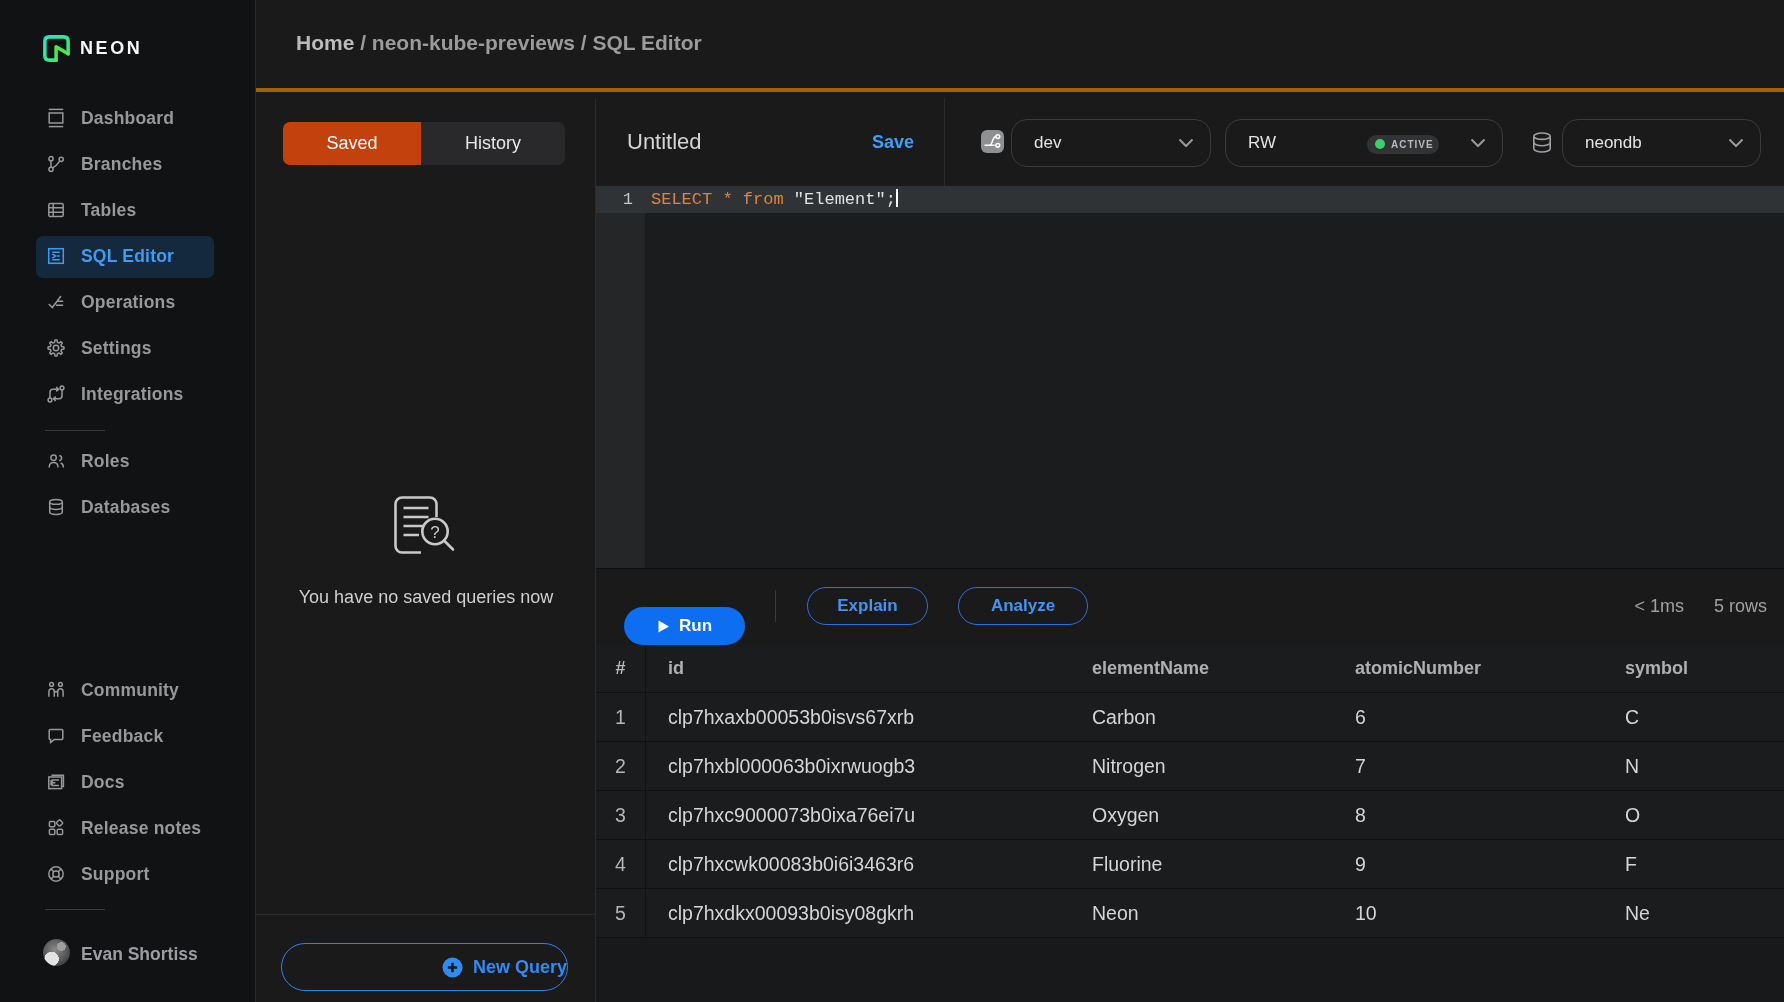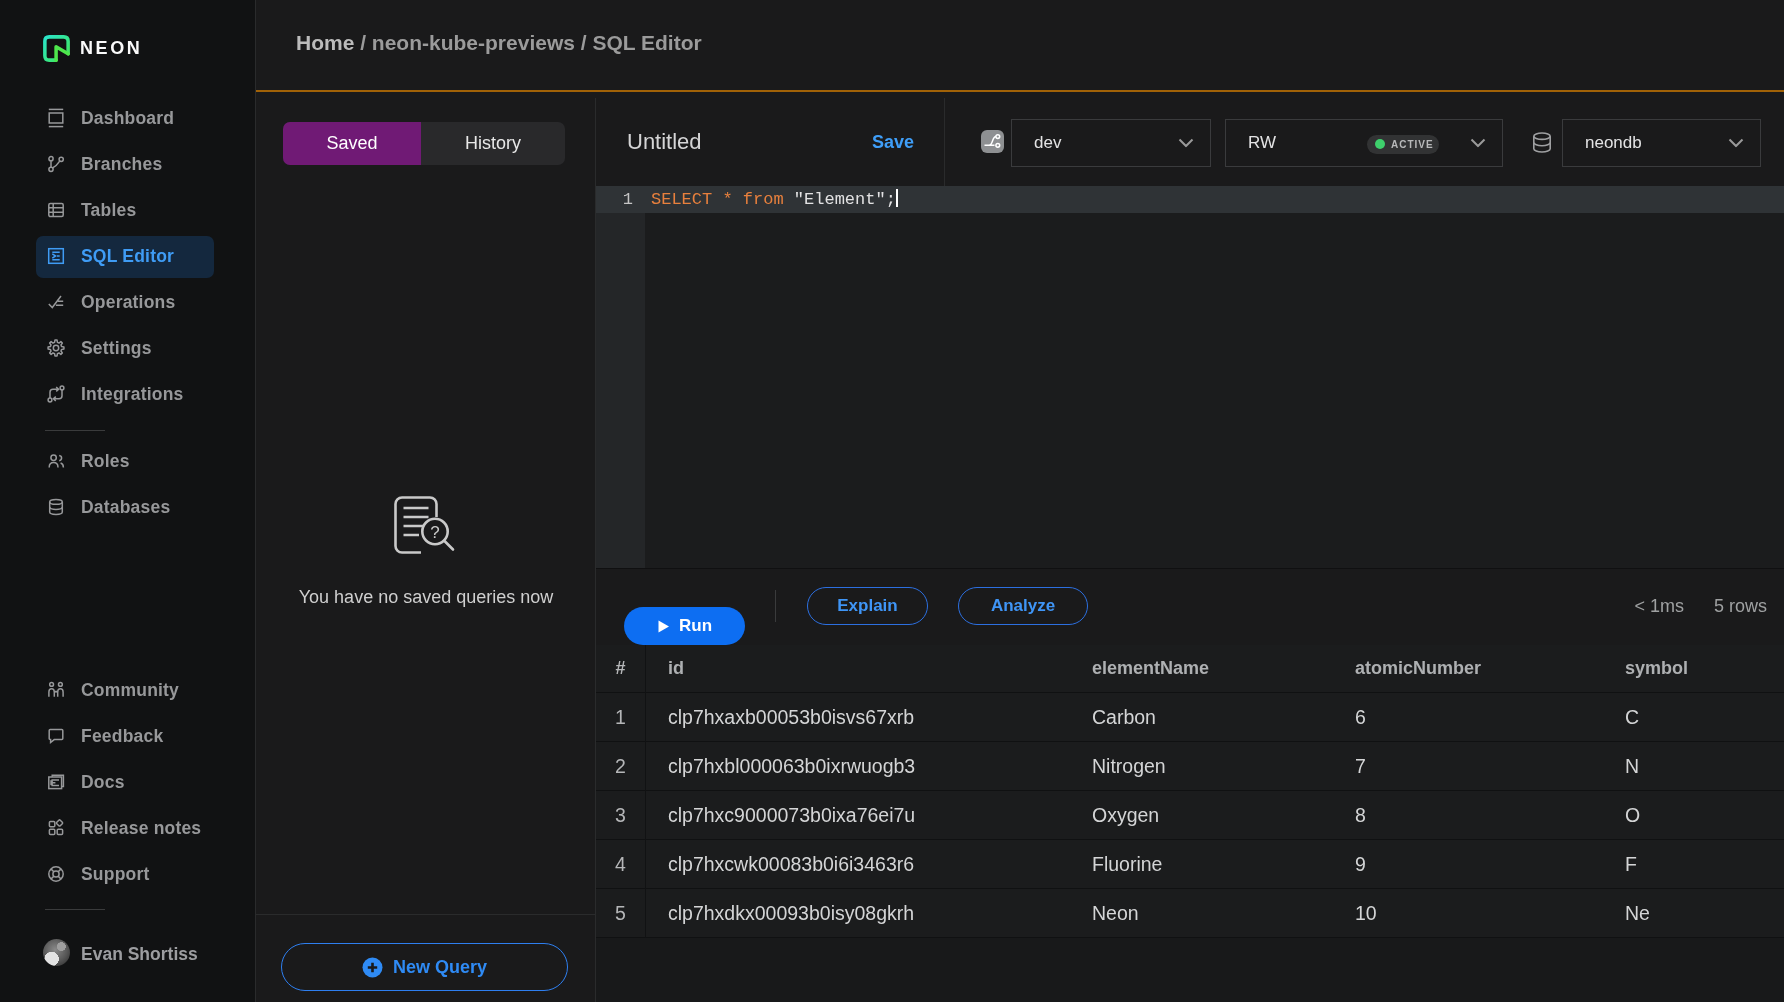--- a/index.html
+++ b/index.html
@@ -14,52 +14,52 @@
     border-right:1px solid #2a2b2c; z-index:5; }
   .navitem { position:absolute; left:0; width:255px; height:46px; }
   .navitem .ic { position:absolute; left:46px; top:13px; }
   .navitem .lb { position:absolute; left:81px; top:50%; transform:translateY(-50%);
     font-size:17.5px; font-weight:700; color:#97989a; letter-spacing:0.2px; }
   #selbox { left:36px; top:236px; width:178px; height:42px; border-radius:7px; background:#14283e; }
   .navdiv { position:absolute; left:45px; width:60px; height:1px; background:#3a3b3c; }
 
   
   #header { left:256px; top:0; width:1528px; height:92px; background:#1a1a1b;
-    border-bottom:2px solid #a16207; }
+    border-bottom:4px solid #a16207; }
   #crumb { position:absolute; left:40px; top:31px; font-size:21px; font-weight:700; color:#9b9b9b; }
   #crumb .hm { color:#bcbcbc; }
 
   
   #lpanel { left:256px; top:98px; width:340px; height:904px; background:#1a1a1b;
     border-right:1px solid #2a2b2c; }
   #tabs { position:absolute; left:27px; top:24px; width:282px; height:43px;
     background:#29292b; border-radius:7px; }
-  #tab-saved { position:absolute; left:0; top:0; width:138px; height:43px; background:#701a75;
+  #tab-saved { position:absolute; left:0; top:0; width:138px; height:43px; background:#c2410c;
     border-radius:7px 0 0 7px; color:#ffffff; font-size:18px; line-height:43px; text-align:center; }
   #tab-history { position:absolute; left:138px; top:0; width:144px; height:43px;
     color:#e8e8e8; font-size:18px; line-height:43px; text-align:center; }
   #empty-ic { position:absolute; left:135px; top:398px; }
   #empty-tx { position:absolute; left:0; top:489px; width:340px; text-align:center;
     font-size:18px; color:#cfcfcf; }
   #lfoot { position:absolute; left:0; top:816px; width:340px; height:88px; border-top:1px solid #2a2b2c; }
   #newq { position:absolute; left:25px; top:28px; width:287px; height:48px;
     border:1px solid #2e7ff0; border-radius:24px; }
   #newq .tx { position:absolute; left:0; top:0; width:100%; height:100%; display:flex;
-    align-items:center; justify-content:center; gap:10px;
+    align-items:center; justify-content:flex-end; gap:10px;
     color:#2f8bf5; font-size:18px; font-weight:700; }
 
   
   #mhead { left:596px; top:98px; width:1188px; height:88px; background:#1a1a1b; }
   #mh-left { position:absolute; left:0; top:0; width:349px; height:88px; border-right:1px solid #2a2b2c; }
   #untitled { position:absolute; left:31px; top:50%; transform:translateY(-50%);
     font-size:22px; color:#d5d5d6; }
   #save { position:absolute; right:30px; top:50%; transform:translateY(-50%);
     font-size:18px; font-weight:700; color:#3f9ef8; }
   .selbox { position:absolute; top:21px; height:48px; border:1px solid #3a3b3d;
-    border-radius:0; background:#1a1a1b; }
+    border-radius:16px; background:#1a1a1b; }
   .selbox .tx { position:absolute; left:22px; top:50%; transform:translateY(-50%);
     font-size:17px; color:#e3e3e4; }
   .selbox .ch { position:absolute; right:16px; top:50%; transform:translateY(-50%); }
   #brico { position:absolute; left:385px; top:32px; width:23px; height:23px;
     background:#8e9092; border-radius:6px; }
   #dbico { position:absolute; left:934px; top:33px; }
 
   
   #editor { left:596px; top:186px; width:1188px; height:383px; background:#1b1c1d;
     border-bottom:1px solid #101011; }

